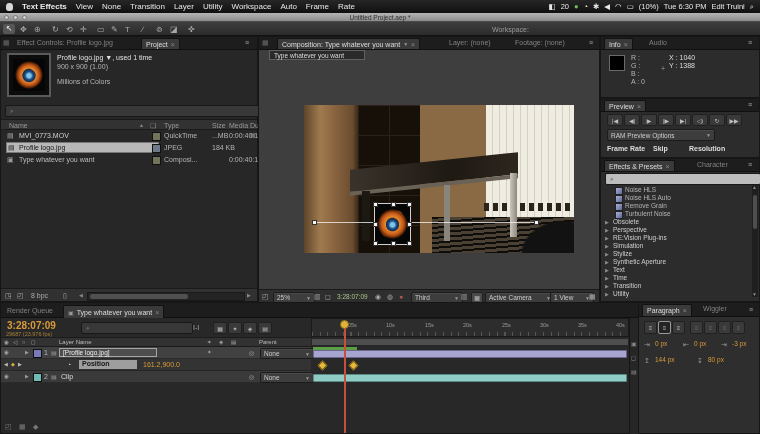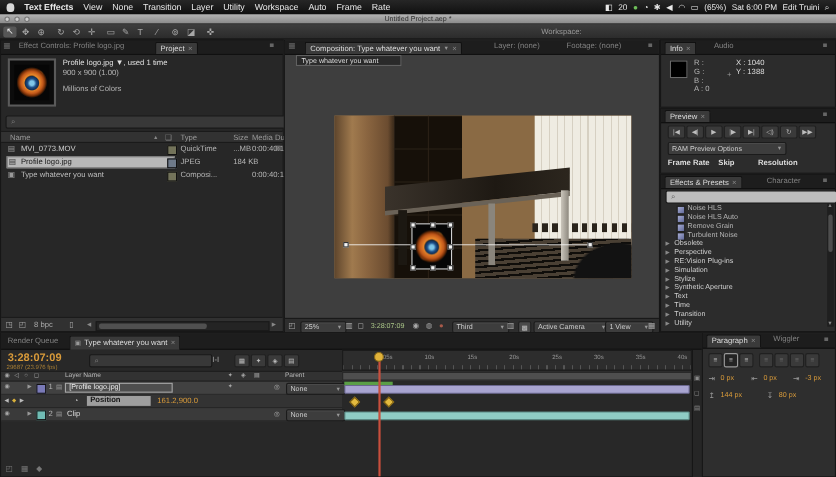--- a/index.html
+++ b/index.html
@@ -48,22 +48,22 @@
     <span>Rate</span>
     <span style="margin-left:auto;display:flex;align-items:center;gap:5px;font-size:7.5px;">
       <span>◧</span>
       <span>20</span>
       <span style="color:#6fbf5a;">●</span>
       <span>◔</span>
       <span>✱</span>
       <span>◀</span>
       <span>◠</span>
       <span>▭</span>
-      <span>(65%)</span>
-      <span>Sat 6:00 PM</span>
+      <span>(10%)</span>
+      <span>Tue 6:30 PM</span>
       <span>Edit Truini</span>
       <span>⌕</span>
     </span>
   </div>
 
   <div class="r" style="left:0;top:13px;width:760px;height:9px;background:linear-gradient(#b4b4b4,#8c8c8c);border-bottom:1px solid #4a4a4a;box-sizing:border-box;">
     <span class="r" style="left:4px;top:2px;width:5px;height:5px;border-radius:50%;background:#cfcfcf;border:1px solid #777;box-sizing:border-box;"></span>
     <span class="r" style="left:13px;top:2px;width:5px;height:5px;border-radius:50%;background:#cfcfcf;border:1px solid #777;box-sizing:border-box;"></span>
     <span class="r" style="left:22px;top:2px;width:5px;height:5px;border-radius:50%;background:#cfcfcf;border:1px solid #777;box-sizing:border-box;"></span>
     <span class="t" style="left:0;right:0;top:1px;text-align:center;color:#2e2e2e;font-size:6.5px;">Untitled Project.aep *</span>

